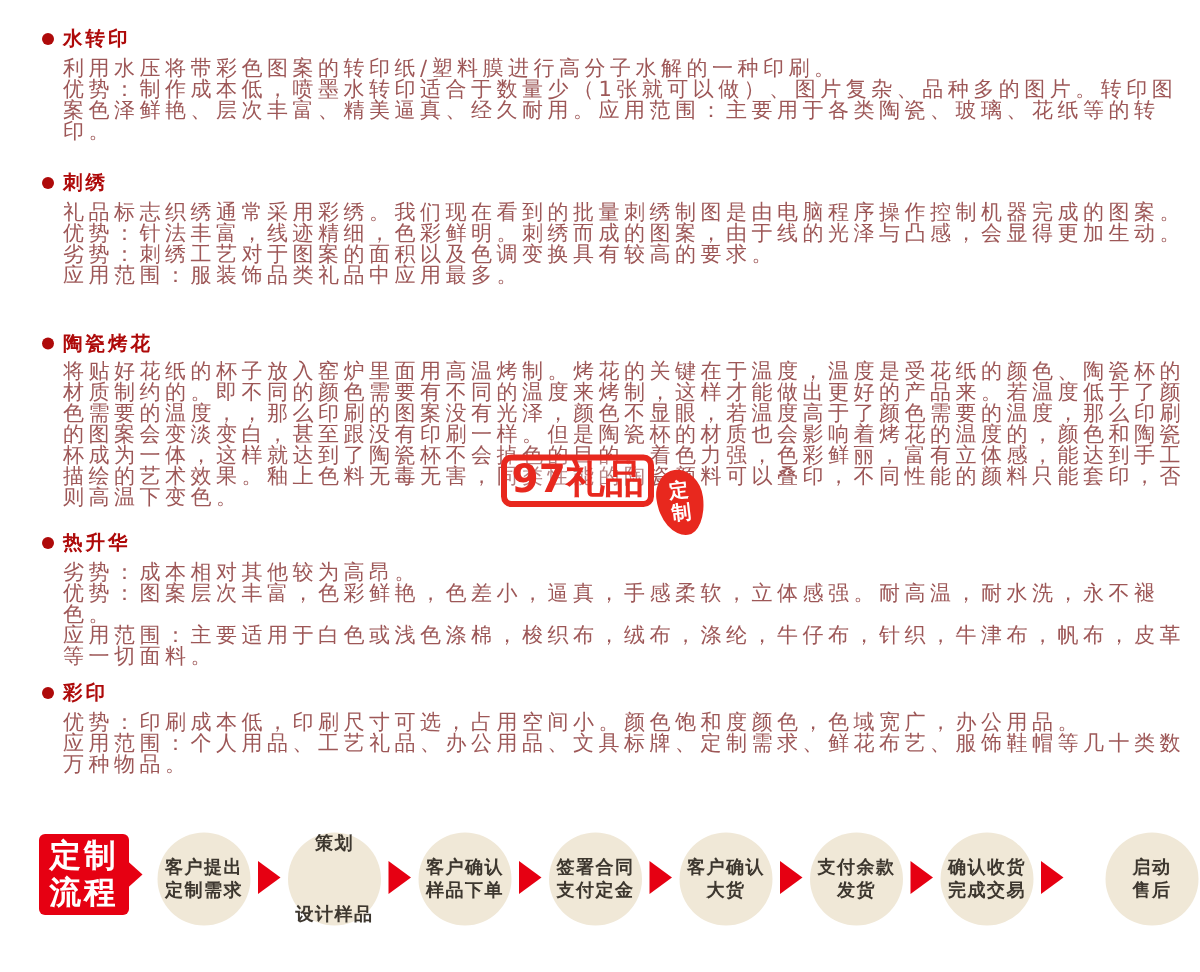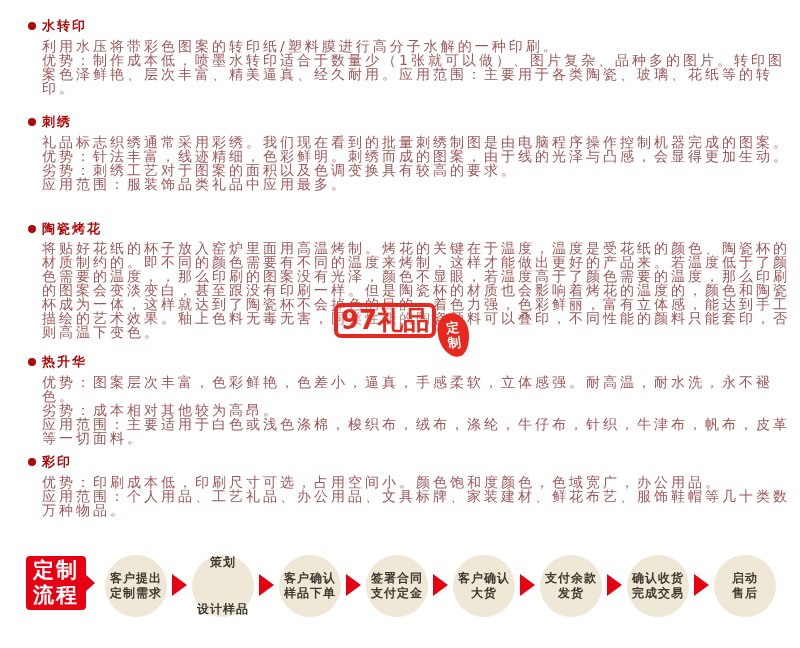--- a/index.html
+++ b/index.html
@@ -103,33 +103,33 @@
       <div class="sec-body">
         <div class="para">将贴好花纸的杯子放入窑炉里面用高温烤制。烤花的关键在于温度，温度是受花纸的颜色、陶瓷杯的材质制约的。即不同的颜色需要有不同的温度来烤制，这样才能做出更好的产品来。若温度低于了颜色需要的温度，，那么印刷的图案没有光泽，颜色不显眼，若温度高于了颜色需要的温度，那么印刷的图案会变淡变白，甚至跟没有印刷一样。但是陶瓷杯的材质也会影响着烤花的温度的，颜色和陶瓷杯成为一体，这样就达到了陶瓷杯不会掉色的目的。着色力强，色彩鲜丽，富有立体感，能达到手工描绘的艺术效果。釉上色料无毒无害，同类性能的陶瓷颜料可以叠印，不同性能的颜料只能套印，否则高温下变色。</div>
       </div>
     </div>
     <div class="section" style="top: 355px;">
       <div class="sec-header">
         <span class="bullet"></span>
         <span class="sec-title">热升华</span>
       </div>
       <div class="sec-body">
+        <div class="para">劣势：成本相对其他较为高昂。</div>
         <div class="para">优势：图案层次丰富，色彩鲜艳，色差小，逼真，手感柔软，立体感强。耐高温，耐水洗，永不褪色。</div>
-        <div class="para">劣势：成本相对其他较为高昂。</div>
         <div class="para">应用范围：主要适用于白色或浅色涤棉，梭织布，绒布，涤纶，牛仔布，针织，牛津布，帆布，皮革等一切面料。</div>
       </div>
     </div>
     <div class="section" style="top: 455px;">
       <div class="sec-header">
         <span class="bullet"></span>
         <span class="sec-title">彩印</span>
       </div>
       <div class="sec-body">
         <div class="para">优势：印刷成本低，印刷尺寸可选，占用空间小。颜色饱和度颜色，色域宽广，办公用品。</div>
-        <div class="para">应用范围：个人用品、工艺礼品、办公用品、文具标牌、家装建材、鲜花布艺、服饰鞋帽等几十类数万种物品。</div>
+        <div class="para">应用范围：个人用品、工艺礼品、办公用品、文具标牌、定制需求、鲜花布艺、服饰鞋帽等几十类数万种物品。</div>
       </div>
     </div>
   </div>
 
 <div class="watermark">
   <span class="wm-box">97礼品</span>
   <span class="wm-seal">
     <span>定</span>
     <span>制</span>
   </span>
@@ -168,17 +168,17 @@
     <div class="flow-circle" style="left: 540px;">
       <div>支付余款</div>
       <div>发货</div>
     </div>
     <div class="flow-arrow" style="left: 607px;"></div>
     <div class="flow-circle" style="left: 627px;">
       <div>确认收货</div>
       <div>完成交易</div>
     </div>
     <div class="flow-arrow" style="left: 694px;"></div>
-    <div class="flow-circle" style="left: 714px; align-items: center;">
+    <div class="flow-circle" style="left: 737px; align-items: center;">
       <div>启动</div>
       <div>售后</div>
     </div>
   </div>
 
 </body></html>

